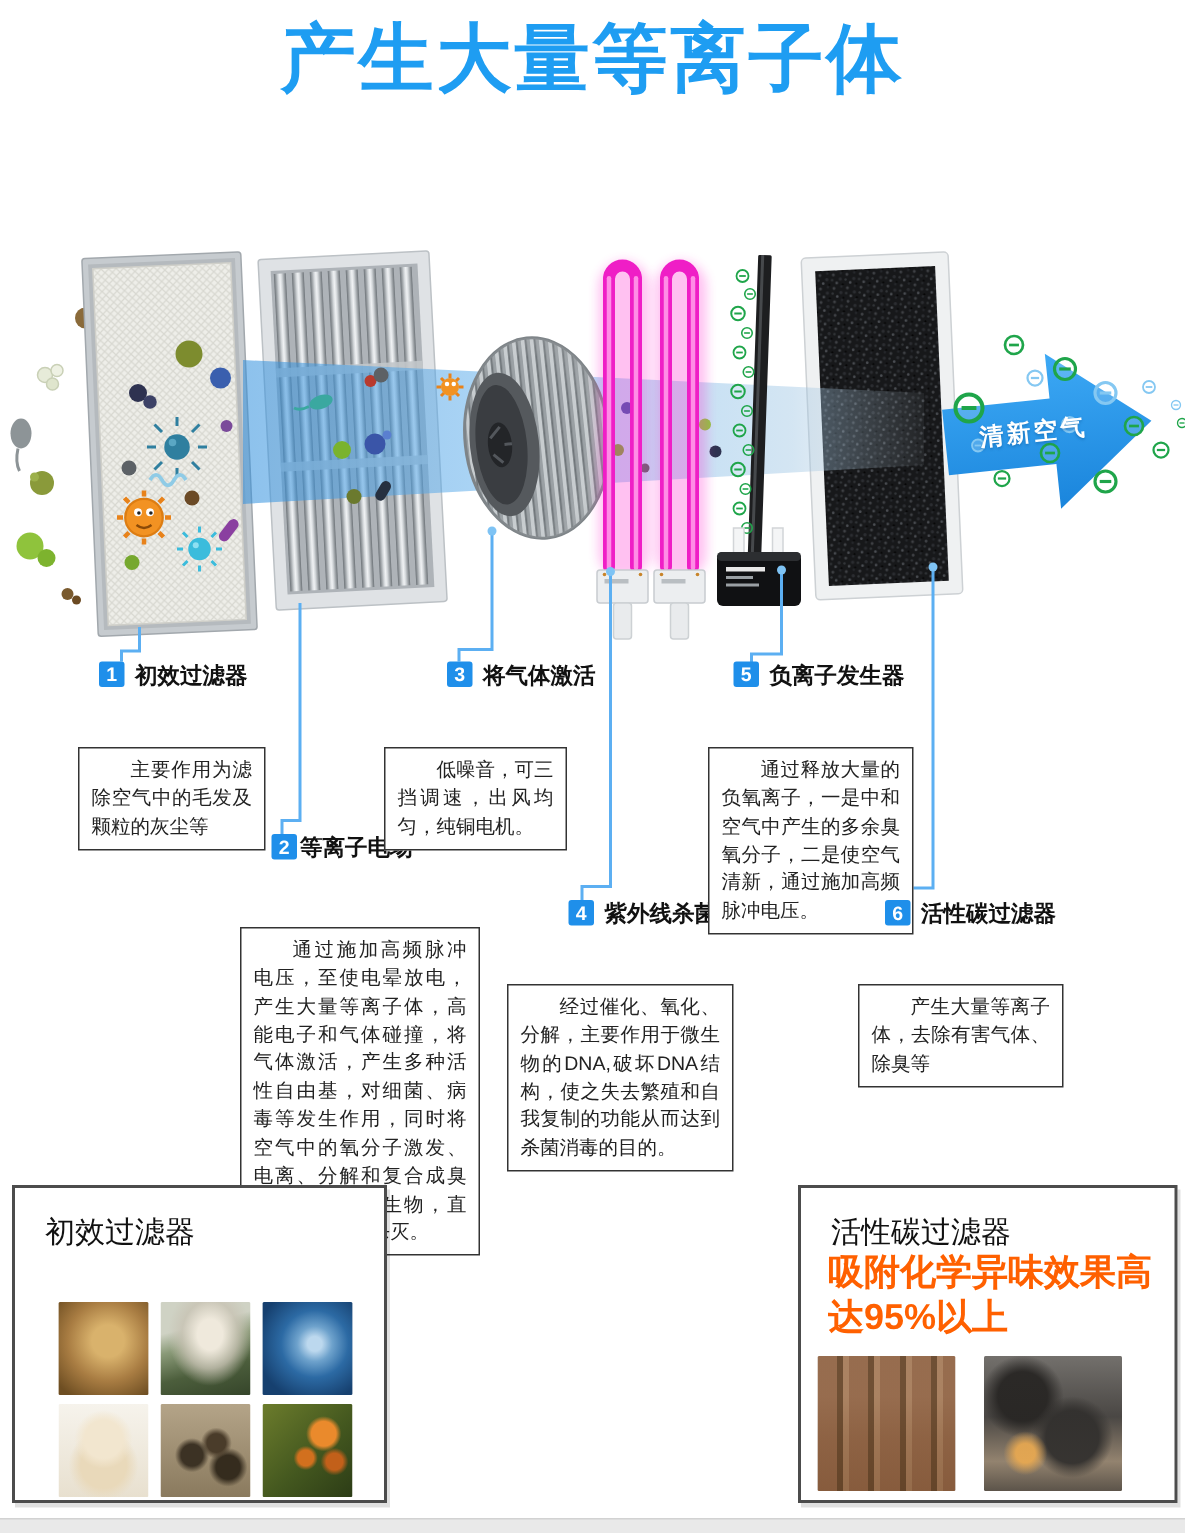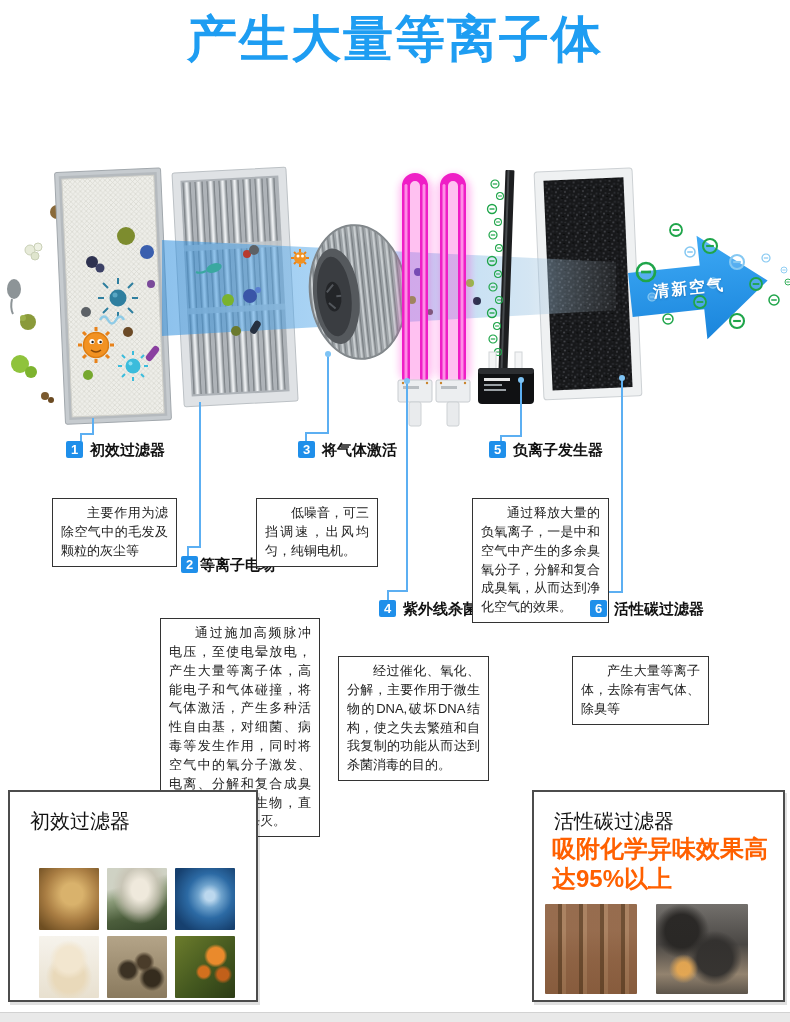--- a/index.html
+++ b/index.html
@@ -344,21 +344,21 @@
 
   <div class="badge" style="left:379px;top:600px">4</div>
   <div class="callout-title" style="left:403px;top:600px">紫外线杀菌灯</div>
   <div class="desc-box" style="left:338px;top:622px;width:151px">
     <p>经过催化、氧化、分解，主要作用于微生物的DNA,破坏DNA结构，使之失去繁殖和自我复制的功能从而达到杀菌消毒的目的。</p>
   </div>
 
   <div class="badge" style="left:489px;top:441px">5</div>
   <div class="callout-title" style="left:513px;top:441px">负离子发生器</div>
   <div class="desc-box" style="left:472px;top:464px;width:137px">
-    <p>通过释放大量的负氧离子，一是中和空气中产生的多余臭氧分子，分解和复合成臭氧，从而达到净化空气的效果。</p>
+    <p>通过释放大量的负氧离子，一是中和空气中产生的多余臭氧分子，二是使空气清新，通过施加高频脉冲电压。</p>
   </div>
 
   <div class="badge" style="left:590px;top:600px">6</div>
   <div class="callout-title" style="left:614px;top:600px">活性碳过滤器</div>
   <div class="desc-box" style="left:572px;top:622px;width:137px">
     <p>产生大量等离子体，去除有害气体、除臭等</p>
   </div>
 
   <div class="bottom-panel" style="left:8px;width:250px">
     <div class="panel-title">初效过滤器</div>

